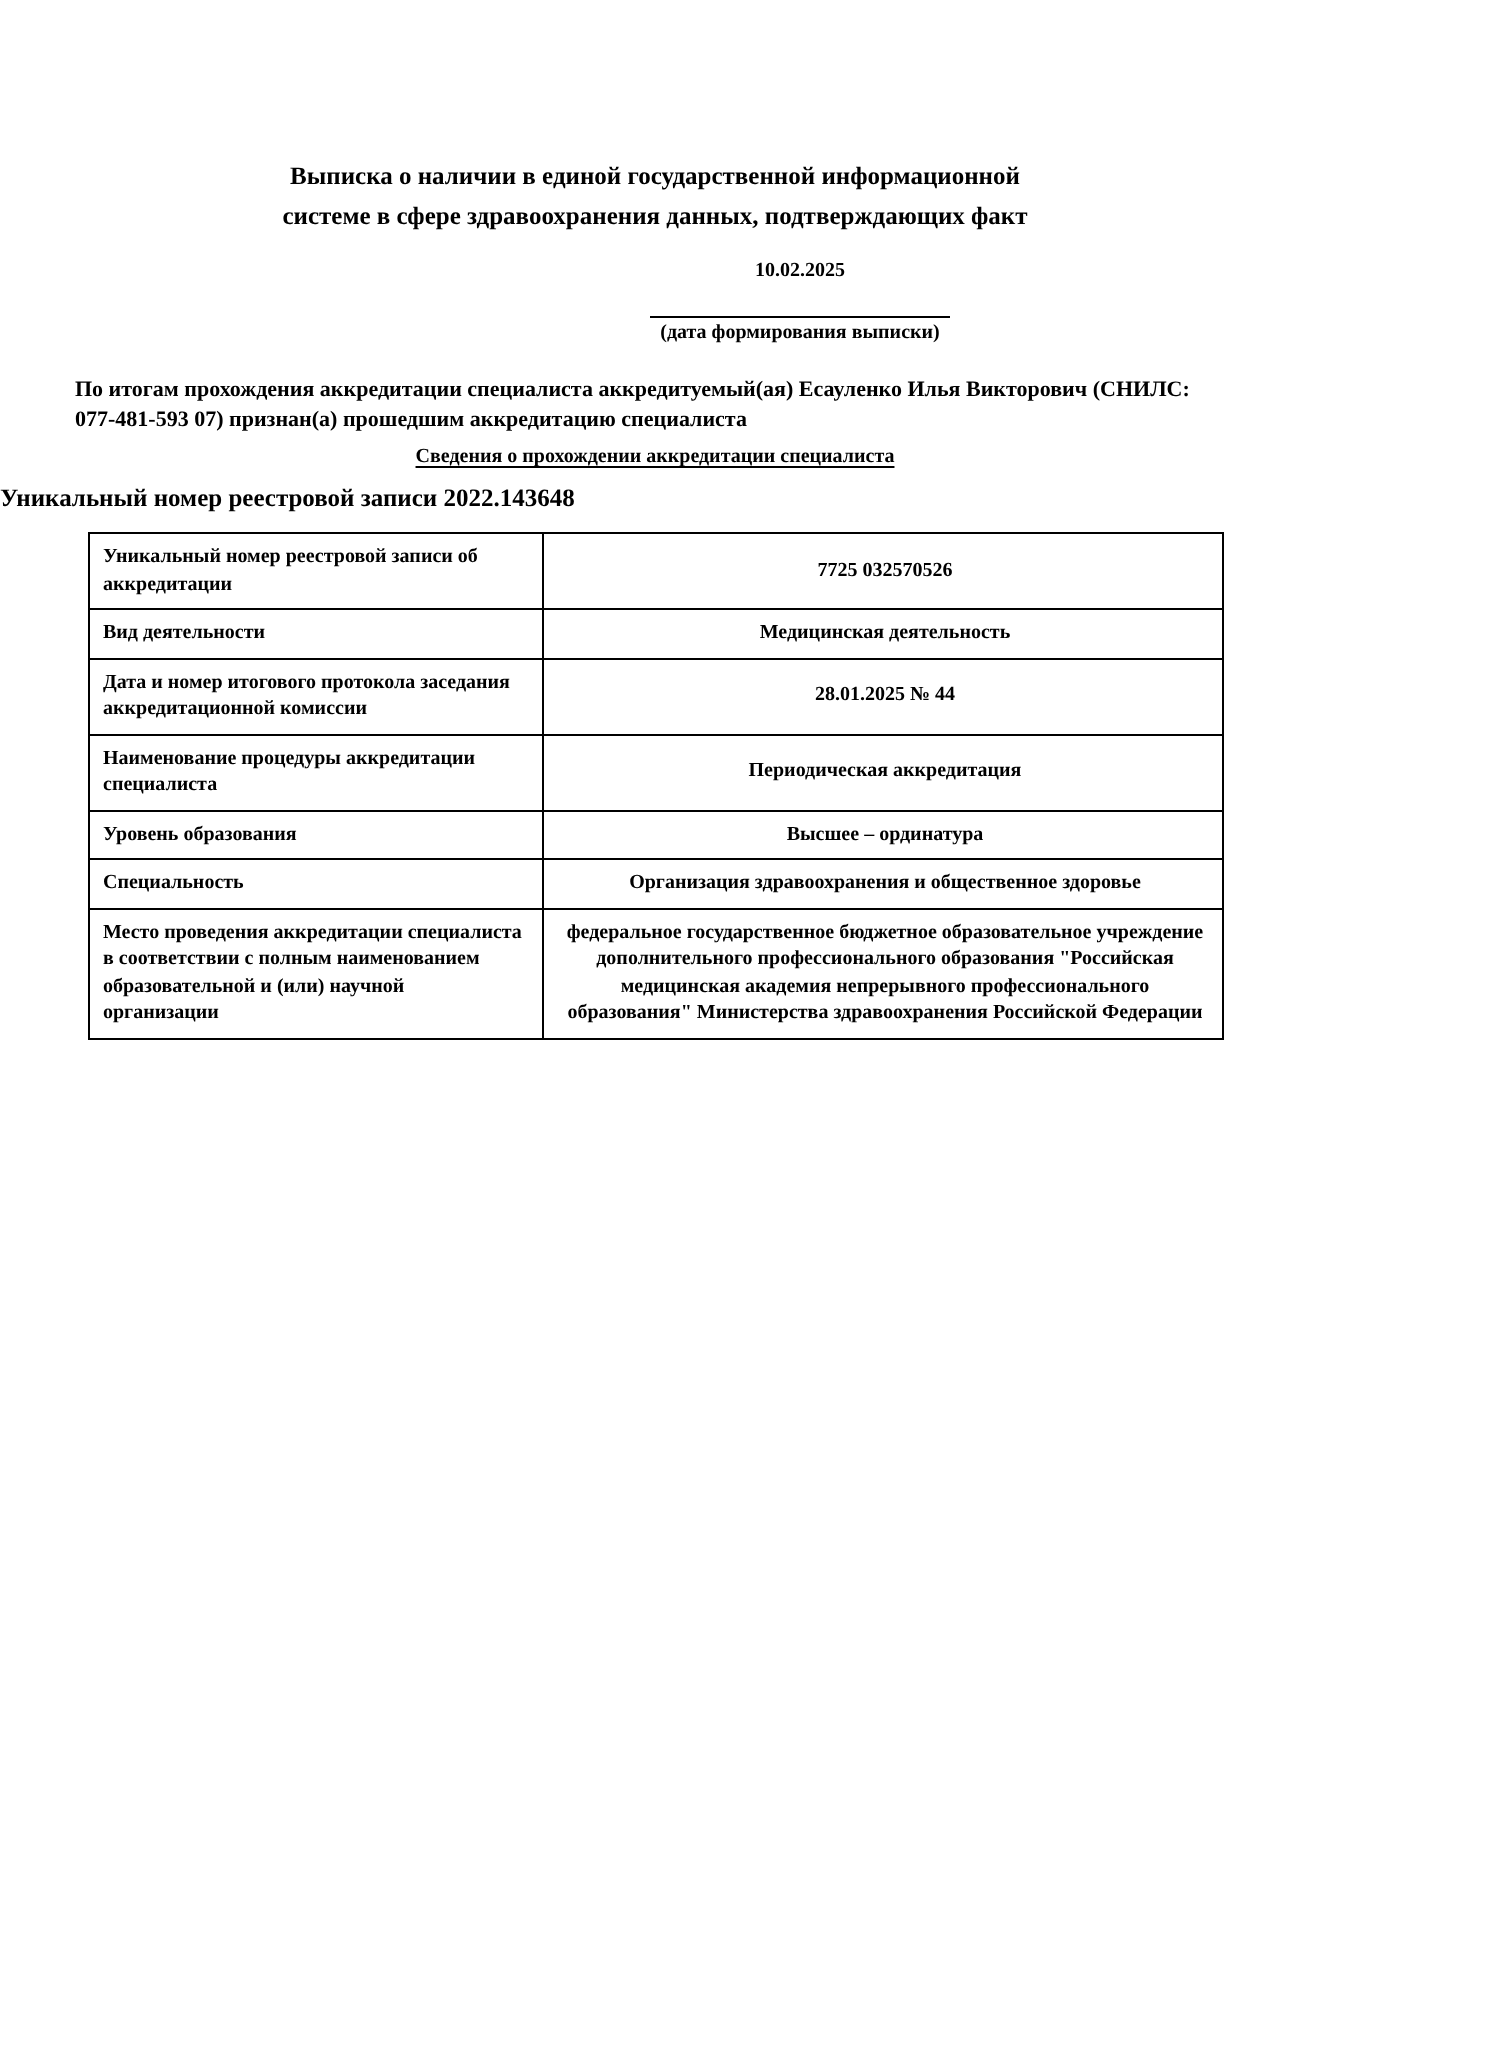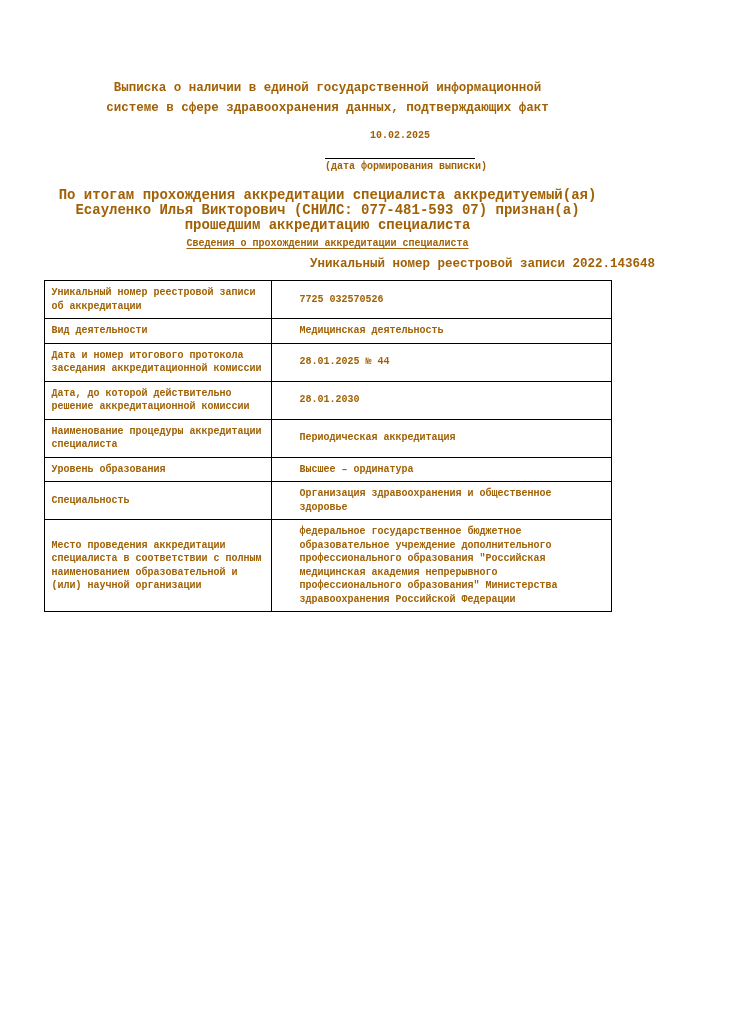--- a/index.html
+++ b/index.html
@@ -2,22 +2,22 @@
 <html><head>
 <meta charset="utf-8">
 <style>
   * { margin: 0; padding: 0; box-sizing: border-box; }
   html, body { background: #ffffff; }
   .page {
     position: relative;
     width: 655px;
     height: 1029px;
     background: #ffffff;
-    color: #a16207;
-    font-family: Liberation Mono, monospace;
+    color: #000000;
+    font-family: Liberation Serif, serif;
     font-weight: 700;
     overflow: hidden;
   }
   .title {
     padding-top: 78px;
     text-align: center;
     font-size: 12.5px;
     line-height: 20px;
   }
   .date-block {
@@ -31,51 +31,50 @@
     border-bottom: 1.5px solid #000000;
   }
   .date-caption {
     font-size: 10px;
     padding-top: 2px;
     white-space: nowrap;
   }
   .intro {
     width: 580px;
     margin: 16px auto 0;
-    text-align: center;
-    font-size: 14px;
+    font-size: 11px;
     line-height: 15px;
   }
   .section-heading {
     margin-top: 5px;
     text-align: center;
     font-size: 10px;
     text-decoration: underline;
     text-underline-offset: 2px;
   }
   .registry-heading {
     margin-top: 8px;
-    text-align: right;
+    text-align: left;
     font-size: 12.5px;
   }
   table.acc {
     width: 568px;
     margin: 9px auto 0;
     border-collapse: collapse;
     table-layout: fixed;
   }
   table.acc col.c-label { width: 227px; }
   table.acc td {
     border: 1.5px solid #000000;
     font-size: 10px;
     line-height: 13.5px;
     vertical-align: middle;
     padding: 5px 8px 5px 7px;
   }
-  table.acc td.value-cell { padding-left: 28px; }
+  table.acc td.value-cell { padding-left: 11px; text-align: center; }
 </style>
 </head>
 <body>
 
 <div class="page">
 
   <div class="title">
     <div>Выписка о наличии в единой государственной информационной</div>
     <div>системе в сфере здравоохранения данных, подтверждающих факт</div>
   </div>
@@ -103,24 +102,20 @@
       </tr>
       <tr>
         <td class="label-cell">Вид деятельности</td>
         <td class="value-cell">Медицинская деятельность</td>
       </tr>
       <tr>
         <td class="label-cell">Дата и номер итогового протокола заседания аккредитационной комиссии</td>
         <td class="value-cell">28.01.2025 № 44</td>
       </tr>
       <tr>
-        <td class="label-cell">Дата, до которой действительно решение аккредитационной комиссии</td>
-        <td class="value-cell">28.01.2030</td>
-      </tr>
-      <tr>
         <td class="label-cell">Наименование процедуры аккредитации специалиста</td>
         <td class="value-cell">Периодическая аккредитация</td>
       </tr>
       <tr>
         <td class="label-cell">Уровень образования</td>
         <td class="value-cell">Высшее – ординатура</td>
       </tr>
       <tr>
         <td class="label-cell">Специальность</td>
         <td class="value-cell">Организация здравоохранения и общественное здоровье</td>

